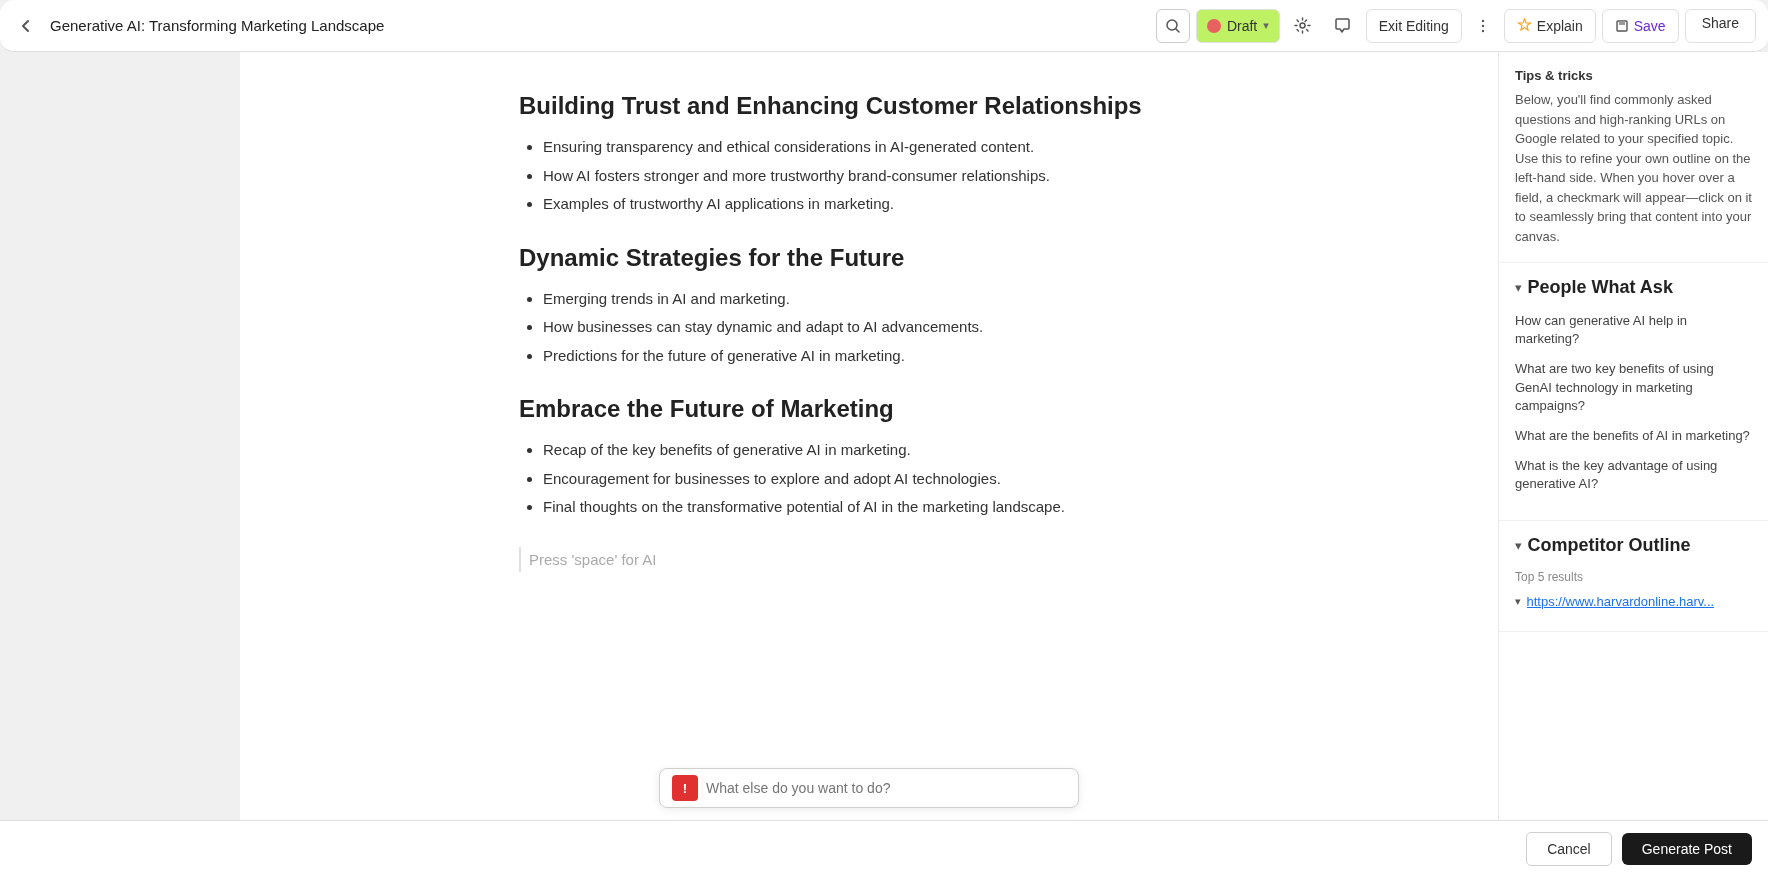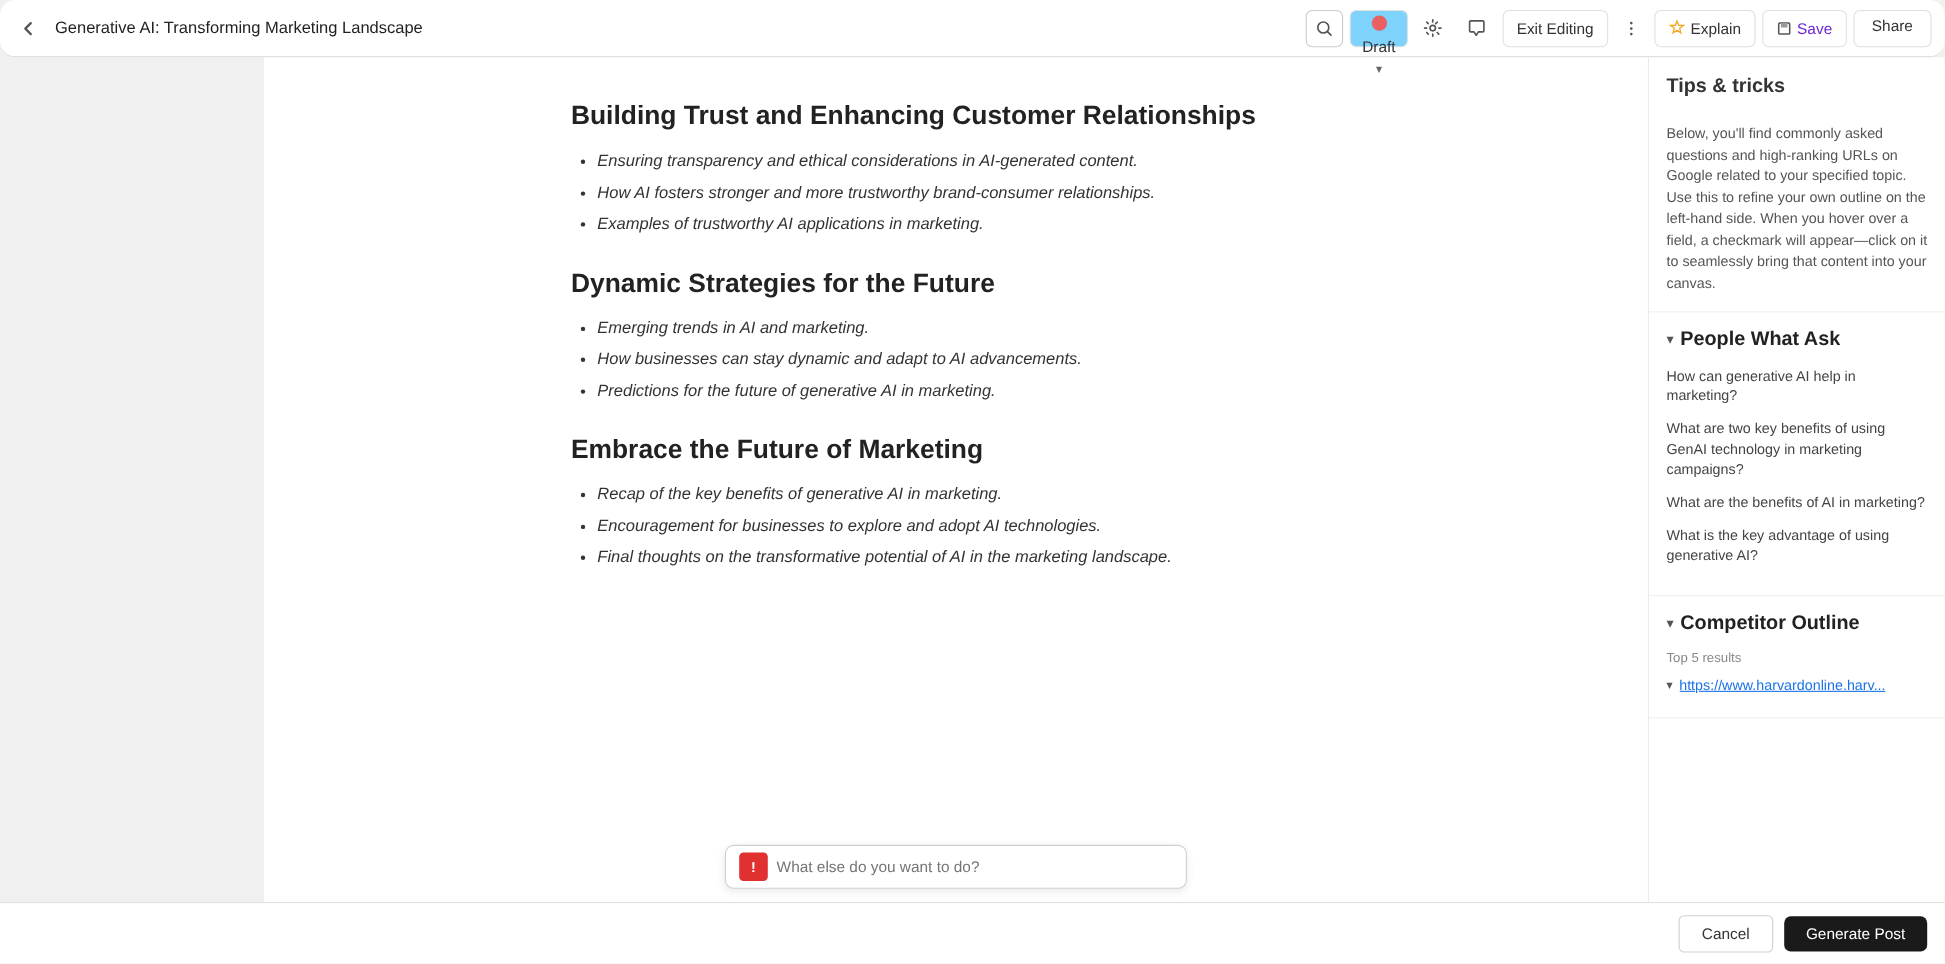--- a/index.html
+++ b/index.html
@@ -8,21 +8,21 @@
     
     .topbar {
       display: flex; align-items: center; background: #fff; border-bottom: 1px solid #e0e0e0;
       padding: 0 12px; height: 52px; flex-shrink: 0; gap: 8px; z-index: 100; border-radius: 14px;
     }
     .topbar-left { display: flex; align-items: center; gap: 10px; flex: 1; }
     .back-btn { width: 28px; height: 28px; display: flex; align-items: center; justify-content: center; cursor: pointer; color: #555; font-size: 18px; }
     .doc-title { font-size: 15px; font-weight: 500; color: #222; }
     .topbar-right { display: flex; align-items: center; gap: 6px; }
     .search-btn { width: 34px; height: 34px; border: 1.5px solid #ccc; border-radius: 6px; display: flex; align-items: center; justify-content: center; cursor: pointer; background: #fff; color: #555; }
-    .status-btn { display: flex; align-items: center; gap: 6px; border: 1px solid #e0e0e0; border-radius: 6px; padding: 4px 10px; cursor: pointer; background: #7dd3fc; height: 34px; flex-direction: column; }
+    .status-btn { display: flex; align-items: center; gap: 6px; border: 1px solid #e0e0e0; border-radius: 6px; padding: 4px 10px; cursor: pointer; background: #bef264; height: 34px; }
     .status-dot { width: 14px; height: 14px; border-radius: 50%; background: #e86060; flex-shrink: 0; }
     .status-label { font-size: 14px; color: #333; }
     .status-chevron { font-size: 11px; color: #666; }
     .icon-btn { width: 34px; height: 34px; display: flex; align-items: center; justify-content: center; cursor: pointer; color: #555; border-radius: 6px; }
     .exit-btn { display: flex; align-items: center; gap: 6px; border: 1px solid #e0e0e0; border-radius: 6px; padding: 4px 12px; cursor: pointer; background: #fff; height: 34px; font-size: 14px; color: #333; }
     .more-btn { width: 30px; height: 30px; display: flex; align-items: center; justify-content: center; cursor: pointer; color: #555; }
     .explain-btn { display: flex; align-items: center; gap: 5px; padding: 5px 12px; border: 1px solid #e0e0e0; border-radius: 6px; cursor: pointer; background: #fff; font-size: 14px; color: #333; height: 34px; }
     .save-btn { display: flex; align-items: center; gap: 5px; padding: 5px 12px; border: 1px solid #e0e0e0; border-radius: 6px; cursor: pointer; background: #fff; font-size: 14px; color: #6d28d9; height: 34px; }
     .share-btn { padding: 5px 16px; border-radius: 6px; background: #fff; border: 1px solid #e0e0e0; font-size: 14px; color: #333; cursor: pointer; height: 34px; }
 
@@ -30,35 +30,35 @@
     .main { display: flex; flex: 1; overflow: hidden; }
 
     
     .left-sidebar { width: 240px; background: #f0f0f0; flex-shrink: 0; }
 
     
     .editor-area { flex: 1; background: #fff; overflow-y: auto; padding: 40px 64px; position: relative; }
     .editor-content { max-width: 700px; margin: 0 auto; }
 
     h2.section-heading { font-size: 24px; font-weight: 700; color: #222; margin-bottom: 16px; margin-top: 0; }
-    ul.content-list { list-style: disc; padding-left: 24px; margin-bottom: 28px; font-style: italic; }
+    ul.content-list { list-style: disc; padding-left: 24px; margin-bottom: 28px; }
     ul.content-list li { font-size: 15px; color: #333; margin-bottom: 6px; line-height: 1.5; }
 
     .press-space { color: #aaa; font-size: 15px; margin-top: 12px; padding: 4px 0; border-left: 2px solid #e0e0e0; padding-left: 8px; }
 
     
     .bottom-bar { position: absolute; bottom: 0; left: 0; right: 0; padding: 12px; display: flex; justify-content: center; }
     .ai-input-row { display: flex; align-items: center; background: #fff; border: 1px solid #d0d0d0; border-radius: 8px; padding: 6px 12px; width: 420px; gap: 8px; box-shadow: 0 2px 8px rgba(0,0,0,0.08); }
     .ai-icon { width: 26px; height: 26px; background: #e03030; border-radius: 4px; display: flex; align-items: center; justify-content: center; color: #fff; font-size: 13px; font-weight: bold; flex-shrink: 0; }
     .ai-input { border: none; outline: none; font-size: 14px; color: #888; flex: 1; background: transparent; }
 
     
     .right-panel { width: 270px; background: #fff; border-left: 1px solid #e8e8e8; overflow-y: auto; flex-shrink: 0; display: flex; flex-direction: column; }
     .tips-section { padding: 16px; border-bottom: 1px solid #efefef; }
-    .tips-title { font-size: 18px; font-weight: 600; color: #333; margin-bottom: 22px; }
+    .tips-title { font-size: 13px; font-weight: 600; color: #333; margin-bottom: 7px; }
     .tips-text { font-size: 13px; color: #555; line-height: 1.5; }
 
     .panel-section { padding: 14px 16px; border-bottom: 1px solid #efefef; }
     .section-header { display: flex; align-items: center; gap: 6px; margin-bottom: 14px; cursor: pointer; }
     .section-header-title { font-size: 18px; font-weight: 700; color: #222; }
     .chevron-icon { font-size: 13px; color: #555; }
 
     .poa-item { font-size: 13px; color: #444; margin-bottom: 12px; line-height: 1.4; cursor: pointer; }
 
     .top-results-label { font-size: 12px; color: #888; margin-bottom: 10px; }
@@ -156,20 +156,21 @@
         <li>Predictions for the future of generative AI in marketing.</li>
       </ul>
 
       <h2 class="section-heading">Embrace the Future of Marketing</h2>
       <ul class="content-list">
         <li>Recap of the key benefits of generative AI in marketing.</li>
         <li>Encouragement for businesses to explore and adopt AI technologies.</li>
         <li>Final thoughts on the transformative potential of AI in the marketing landscape.</li>
       </ul>
 
+      <div class="press-space">Press 'space' for AI</div>
     </div>
 
     <div class="bottom-bar">
       <div class="ai-input-row">
         <div class="ai-icon">
           <span>!</span>
         </div>
         <input class="ai-input" type="text" placeholder="What else do you want to do?" style="">
       </div>
     </div>

